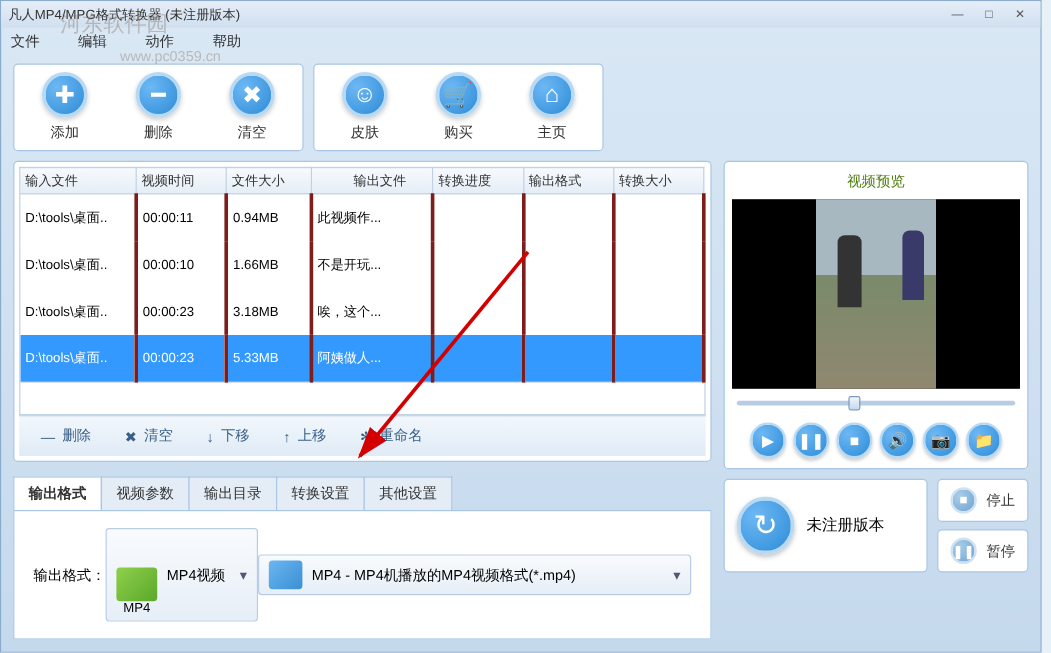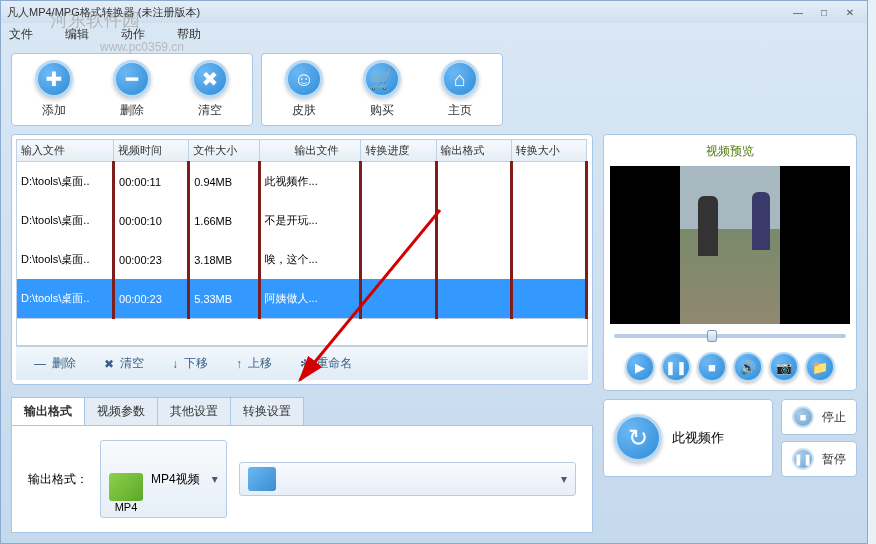--- a/index.html
+++ b/index.html
@@ -24,21 +24,21 @@
 .table th { background: linear-gradient(to bottom, #f7fafd, #e4edf6); border: 1px solid #c0d1e3; padding: 3px 4px; text-align: left; font-weight: normal; color: #333; white-space: nowrap; }
 .table td { border-right: 3px solid #7f1d1d; padding: 12px 4px; white-space: nowrap; overflow: hidden; }
 .table tr.row-sel td { background: #3399ff; color: #fff; }
 .tbody-area { height: 150px; }
 .table-footer { height: 34px; display: flex; align-items: center; gap: 28px; padding: 0 18px; font-size: 12px; color: #3a5f87; background: linear-gradient(to bottom,#f2f7fc,#e0ebf6); border-top:1px solid #c0d1e3; }
 .tf-btn { display: flex; align-items: center; gap: 6px; cursor: pointer; }
 .tf-ic { font-size: 12px; color:#3a5f87; }
 .tab-strip { display: flex; font-size: 12px; margin-top:6px; }
 .tab { padding: 5px 12px; background: #e4edf6; border: 1px solid #a9c6e4; border-bottom: none; cursor: pointer; color: #333; margin-right:-1px; }
 .tab.active { background: #fff; font-weight: bold; }
-.tab-body { background: #fff; border: 1px solid #a9c6e4; padding: 14px 16px; display: flex; align-items: center; gap: 12px; font-size: 12px; min-height:80px; }
+.tab-body { background: #fff; border: 1px solid #a9c6e4; padding: 14px 16px; display: flex; align-items: center; font-size: 12px; min-height:80px; }
 .fmt-btn { display: inline-flex; align-items: center; gap: 8px; background: linear-gradient(to bottom,#f9fbfd,#e6eef7); border: 1px solid #b7cde3; border-radius: 3px; padding: 4px 8px; cursor: pointer; }
 .fmt-ic { width: 34px; height: 28px; background: linear-gradient(135deg,#8ed04b,#5ba82a); border-radius: 3px; position:relative; }
 .fmt-ic2 { width: 28px; height: 24px; background: linear-gradient(135deg,#6bb7f0,#3a8fd4); border-radius: 3px; }
 .fmt-col { display:flex; flex-direction:column; align-items:center; font-size:11px;margin-top:28px; }
 .caret { color:#557; margin-left:4px; }
 .preview-panel { padding: 6px; }
 .preview-title { text-align: center; font-size: 12px; color: #4d7c0f; padding: 2px 0 6px; }
 .preview-view { width: 100%; height: 158px; background: #000; position: relative; display:flex; justify-content:center; }
 .preview-img { width: 100px; height: 100%; background: linear-gradient(to bottom, #a8b8c0 0%, #a8b8c0 40%, #7a8a6a 40%, #908870 100%); position:relative; }
 .person1 { position:absolute; left:18px; top:30px; width:20px; height:60px; background:#333; border-radius:6px 6px 0 0; }
@@ -185,35 +185,37 @@
               <span class="tf-ic">✻</span>
               <span>重命名</span>
             </div>
         </div>
       </div>
 
       <div>
         <div class="tab-strip" id="tabs">
             <div class="tab active">输出格式</div>
             <div class="tab">视频参数</div>
+            <div class="tab">输出目录</div>
+            <div class="tab">转换设置</div>
             <div class="tab">其他设置</div>
-            <div class="tab">转换设置</div>
           </div>
         <div class="tab-body">
           <span>输出格式：</span>
           <div class="fmt-btn">
             <div class="fmt-col">
               <div class="fmt-ic"></div>
               <span>MP4</span>
             </div>
             <span>MP4视频</span>
             <span class="caret">▾</span>
           </div>
           <div class="fmt-btn" style="flex:1;">
             <div class="fmt-ic2"></div>
+            <span>MP4 - MP4机播放的MP4视频格式(*.mp4)</span>
             <span class="caret" style="margin-left:auto;">▾</span>
           </div>
         </div>
       </div>
     </div>
 
     <div class="right-col">
       <div class="panel preview-panel">
         <div class="preview-title">视频预览</div>
         <div class="preview-view">
@@ -235,21 +237,21 @@
           <div class="mc-btn">📷</div>
           <div class="mc-btn">📁</div>
         </div>
       </div>
 
       <div class="action-row">
         <div class="action-panel">
           <div class="big-btn">
             <span>↻</span>
           </div>
-          <span style="font-size:13px;">此视频作</span>
+          <span style="font-size:13px;">未注册版本</span>
         </div>
         <div class="side-btns">
           <div class="side-btn">
             <div class="sb-ic">■</div>
             <span>停止</span>
           </div>
           <div class="side-btn">
             <div class="sb-ic">❚❚</div>
             <span>暂停</span>
           </div>

